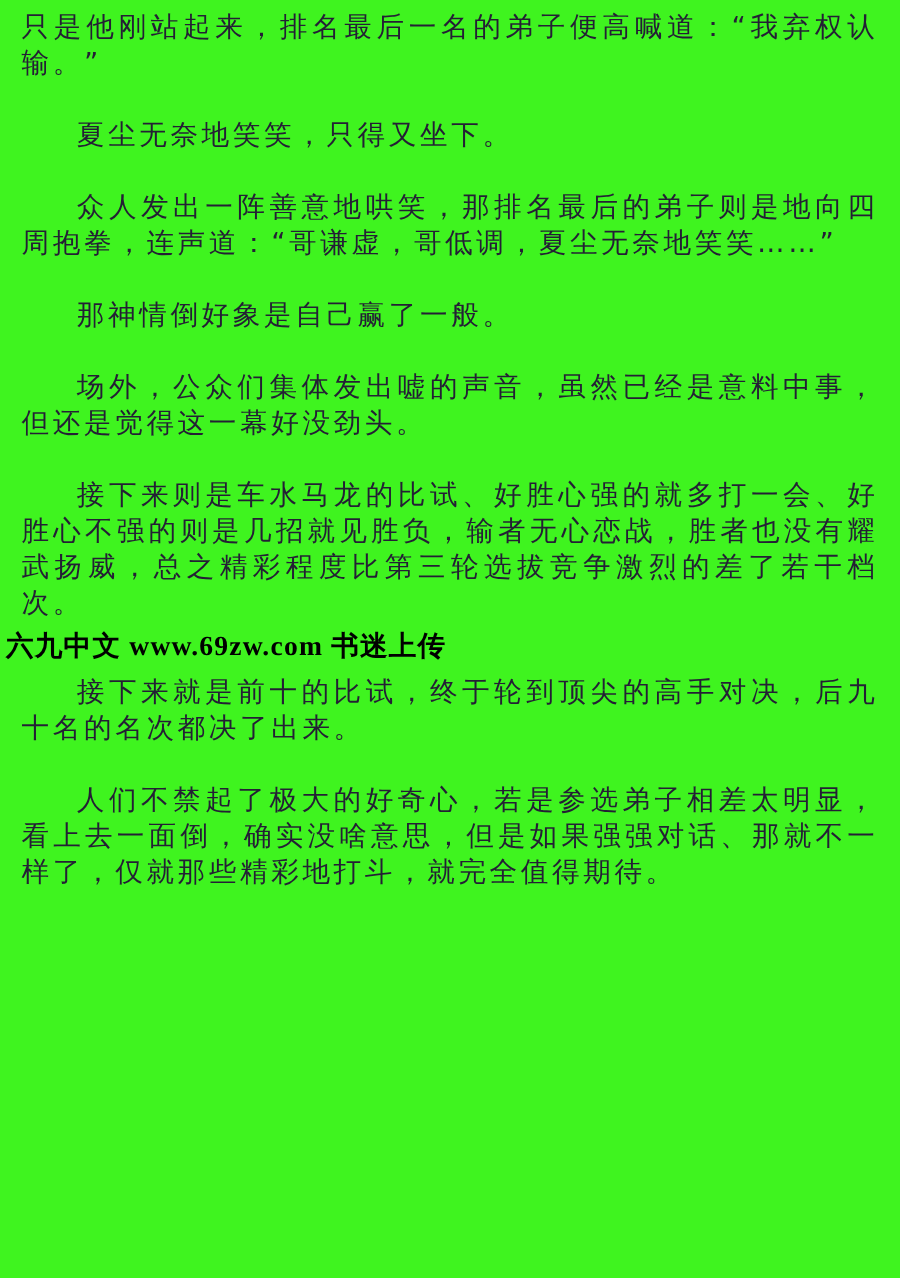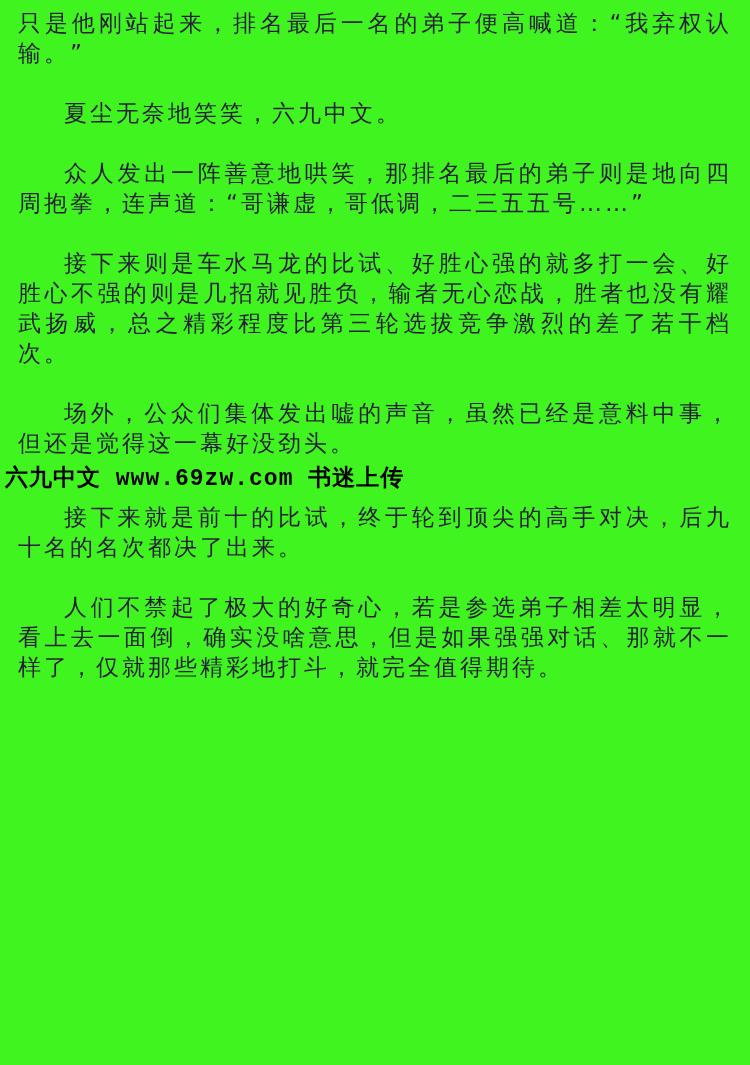--- a/index.html
+++ b/index.html
@@ -31,35 +31,36 @@
   .para.indent {
     text-indent: 2em;
   }
   .watermark {
     font-weight: bold;
     font-size: 23px;
     line-height: 26px;
     letter-spacing: 1px;
     color: var(--wm-color, #000000);
     white-space: nowrap;
-    font-family: Liberation Mono, monospace;
+    font-family: Liberation Serif, serif;
   }
   .watermark-mid {
     margin: -22px 0 10px -13px;
   }
 </style>
 </head>
 <body>
 
 <div class="page">
 
   <p class="para">只是他刚站起来，排名最后一名的弟子便高喊道：“我弃权认输。”</p>
-  <p class="para indent">夏尘无奈地笑笑，六九中文。</p>
-  <p class="para indent">众人发出一阵善意地哄笑，那排名最后的弟子则是地向四周抱拳，连声道：“哥谦虚，哥低调，二三五五号……”</p>
+  <p class="para indent">夏尘无奈地笑笑，只得又坐下。</p>
+  <p class="para indent">众人发出一阵善意地哄笑，那排名最后的弟子则是地向四周抱拳，连声道：“哥谦虚，哥低调，夏尘无奈地笑笑……”</p>
+  <p class="para indent">那神情倒好象是自己赢了一般。</p>
+  <p class="para indent">场外，公众们集体发出嘘的声音，虽然已经是意料中事，但还是觉得这一幕好没劲头。</p>
   <p class="para indent">接下来则是车水马龙的比试、好胜心强的就多打一会、好胜心不强的则是几招就见胜负，输者无心恋战，胜者也没有耀武扬威，总之精彩程度比第三轮选拔竞争激烈的差了若干档次。</p>
-  <p class="para indent">场外，公众们集体发出嘘的声音，虽然已经是意料中事，但还是觉得这一幕好没劲头。</p>
 
   <div class="watermark watermark-mid">六九中文 www.69zw.com 书迷上传</div>
 
   <p class="para indent">接下来就是前十的比试，终于轮到顶尖的高手对决，后九十名的名次都决了出来。</p>
   <p class="para indent">人们不禁起了极大的好奇心，若是参选弟子相差太明显，看上去一面倒，确实没啥意思，但是如果强强对话、那就不一样了，仅就那些精彩地打斗，就完全值得期待。</p>
 
 </div>
 
 </body></html>

